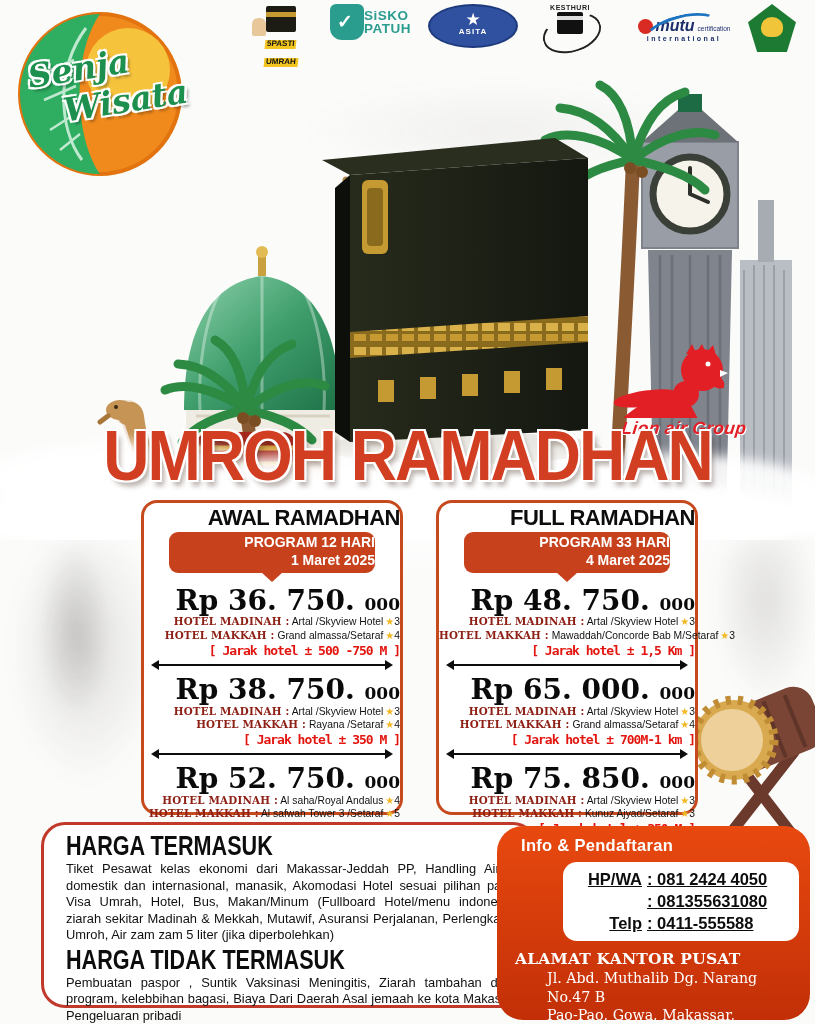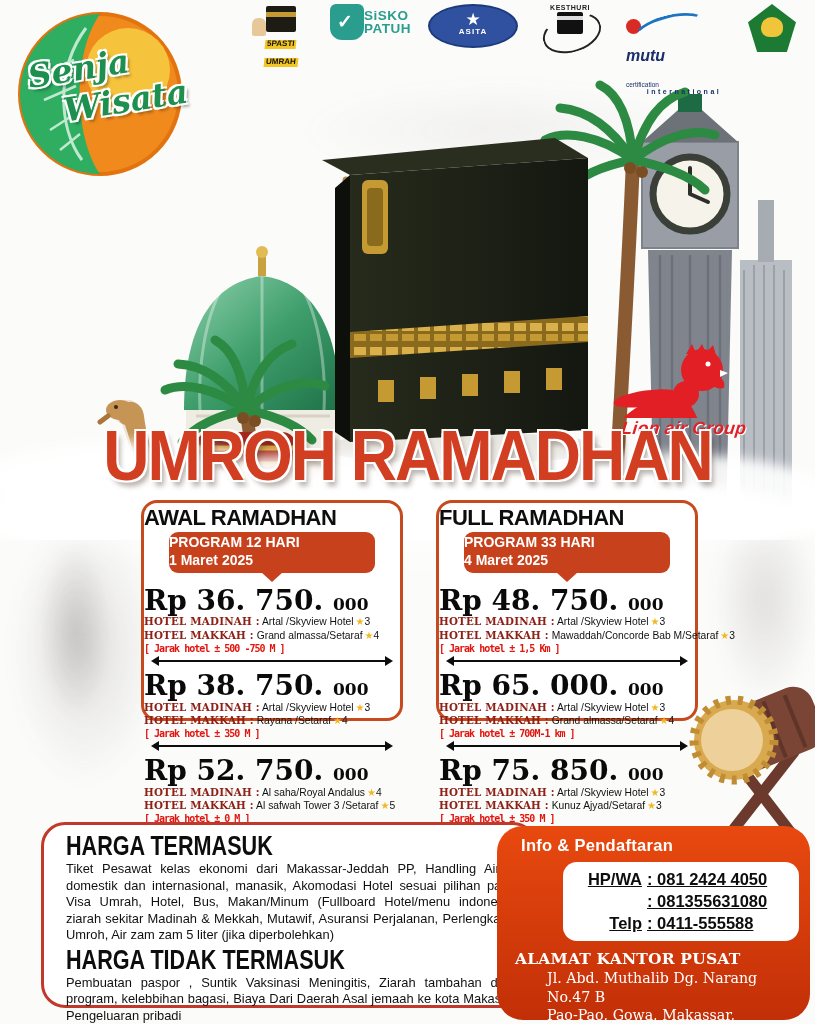--- a/index.html
+++ b/index.html
@@ -32,21 +32,21 @@
   .asita{left:428px;width:94px;}
   .asita .oval{width:90px;height:44px;background:#30519f;border:2px solid #1d3a7c;border-radius:50%;position:relative;box-sizing:border-box;}
   .asita .oval .st{position:absolute;left:0;right:0;top:3px;color:#fff;font-size:17px;}
   .asita .oval .cap{position:absolute;left:0;right:0;top:21px;color:#fff;font-size:8px;letter-spacing:1px;}
   .kest{left:538px;width:64px;}
   .kest .cap{font-size:7px;color:#222;letter-spacing:.5px;}
   .kest .cube{width:26px;height:22px;background:#111;margin:1px auto 0;position:relative;border-radius:2px;}
   .kest .cube::after{content:"";position:absolute;left:0;top:4px;width:100%;height:4px;background:#ddd;}
   .kest .swoosh{position:absolute;left:4px;top:10px;width:56px;height:34px;border:2px solid #222;border-radius:50%;border-top-color:transparent;transform:rotate(-18deg);}
   .mutu{left:626px;width:116px;top:16px;}
-  .mutu .row{display:flex;align-items:baseline;justify-content:center;gap:16px;flex-direction:column;}
+  .mutu .row{display:flex;align-items:baseline;justify-content:center;gap:3px;}
   .mutu .dot{width:15px;height:15px;background:#d92b23;border-radius:50%;position:relative;top:3px;}
   .mutu .sw{position:absolute;left:6px;top:-4px;width:70px;height:26px;border:3px solid #1d74c0;border-radius:50%;border-color:#1d74c0 transparent transparent transparent;transform:rotate(-14deg);}
   .mutu .b{font-size:16px;font-weight:bold;font-style:italic;color:#1b2e6b;}
   .mutu .s{font-size:6.5px;color:#1b2e6b;}
   .mutu .cap{font-size:7px;color:#1b2e6b;letter-spacing:2.5px;margin-top:0;}
   .kemenag{left:744px;width:56px;}
   .kemenag .pent{width:48px;height:48px;margin:0 auto;background:#1d7a33;clip-path:polygon(50% 0,100% 38%,81% 100%,19% 100%,0 38%);position:relative;}
   .kemenag .pent::after{content:"";position:absolute;left:13px;top:13px;width:22px;height:20px;background:#f0c53a;border-radius:50% 50% 40% 40%;}
   
   .scene{position:absolute;left:0;top:80px;width:815px;height:460px;z-index:1;}
@@ -54,37 +54,37 @@
   .f1{left:-40px;top:440px;width:920px;height:140px;background:radial-gradient(closest-side,rgba(255,255,255,.98),rgba(255,255,255,0));}
   
   .lion{position:absolute;left:600px;top:336px;width:168px;height:102px;z-index:3;text-align:center;}
   .lion-cap{font-size:17.5px;font-weight:bold;font-style:italic;color:#e31f26;letter-spacing:.3px;transform:skewX(-6deg);margin-top:-4px;
             text-shadow:1px 1px 0 #fff;}
   
   .title{position:absolute;left:0;top:416px;width:815px;text-align:center;z-index:3;
      font-size:64px;font-weight:800;letter-spacing:-2px;color:#d23e22;transform:scaleY(1.1);line-height:1.25;
      text-shadow:-2px -2px 0 #fff,2px -2px 0 #fff,-2px 2px 0 #fff,2px 2px 0 #fff,4px 5px 5px rgba(60,40,30,.35);}
   
-  .pkg{position:absolute;top:500px;width:262px;height:221px;background:#fff;border:3px solid #c64a1e;border-radius:16px;
-       box-sizing:border-box;text-align:left;z-index:4;}
+  .pkg{position:absolute;top:500px;width:262px;height:315px;background:#fff;border:3px solid #c64a1e;border-radius:16px;
+       box-sizing:border-box;text-align:right;z-index:4;}
   .pkg-l{left:141px;} .pkg-r{left:436px;}
   .pkg h2{margin:2px 0 0;font-size:22px;font-weight:800;color:#0d0d0d;letter-spacing:-.5px;}
   .ribbon{position:relative;margin:1px auto 0;width:206px;background:#c7421c;border-radius:9px;padding:2px 0 4px;color:#fff;font-weight:bold;}
   .ribbon div{font-size:14px;line-height:1.25;}
   .ribbon::after{content:"";position:absolute;left:50%;bottom:-9px;transform:translateX(-50%);
        border:11px solid transparent;border-top:10px solid #c7421c;border-bottom:0;}
   .opt{margin-top:9px;}
   .opt.first{margin-top:13px;}
   .price{font-family:"DejaVu Serif",serif;font-weight:bold;font-size:28px;color:#0a0a0a;line-height:1.05;}
   .price .psub{font-size:17px;}
   .hline{font-size:10.3px;line-height:1.3;color:#111;white-space:nowrap;}
   .hlabel{font-family:"DejaVu Serif",serif;font-weight:bold;color:#8e2016;letter-spacing:.2px;}
   .star{color:#f2b722;font-size:10px;padding-left:2px;}
   .scount{font-size:10.3px;}
-  .dist{margin-top:1px;font-family:"DejaVu Sans Mono",monospace;font-weight:bold;font-size:10px;color:#e3150f;letter-spacing:-1px;}
+  .dist{margin-top:1px;font-family:"DejaVu Sans Mono",monospace;font-weight:bold;font-size:13px;color:#e3150f;letter-spacing:-1px;}
   .divider{position:relative;margin:6px 10px 0;border-top:2.5px solid #0d0d0d;}
   .divider::before,.divider::after{content:"";position:absolute;top:-6.5px;width:0;height:0;border-top:5px solid transparent;border-bottom:5px solid transparent;}
   .divider::before{left:-3px;border-right:8px solid #0d0d0d;}
   .divider::after{right:-3px;border-left:8px solid #0d0d0d;}
   
   .terms{position:absolute;left:8px;top:822px;width:496px;height:186px;background:#fff;border:3px solid #c0392b;border-radius:24px;
          box-sizing:border-box;padding:7px 12px 4px 22px;z-index:4;margin-left:33px;}
   .terms h3{margin:0;font-size:24px;font-weight:800;color:#0d0d0d;transform:scale(.9,1.12);transform-origin:left center;white-space:nowrap;}
   .terms p{margin:1px 0 2px;font-size:12.9px;line-height:1.28;text-align:justify;color:#111;}
   

